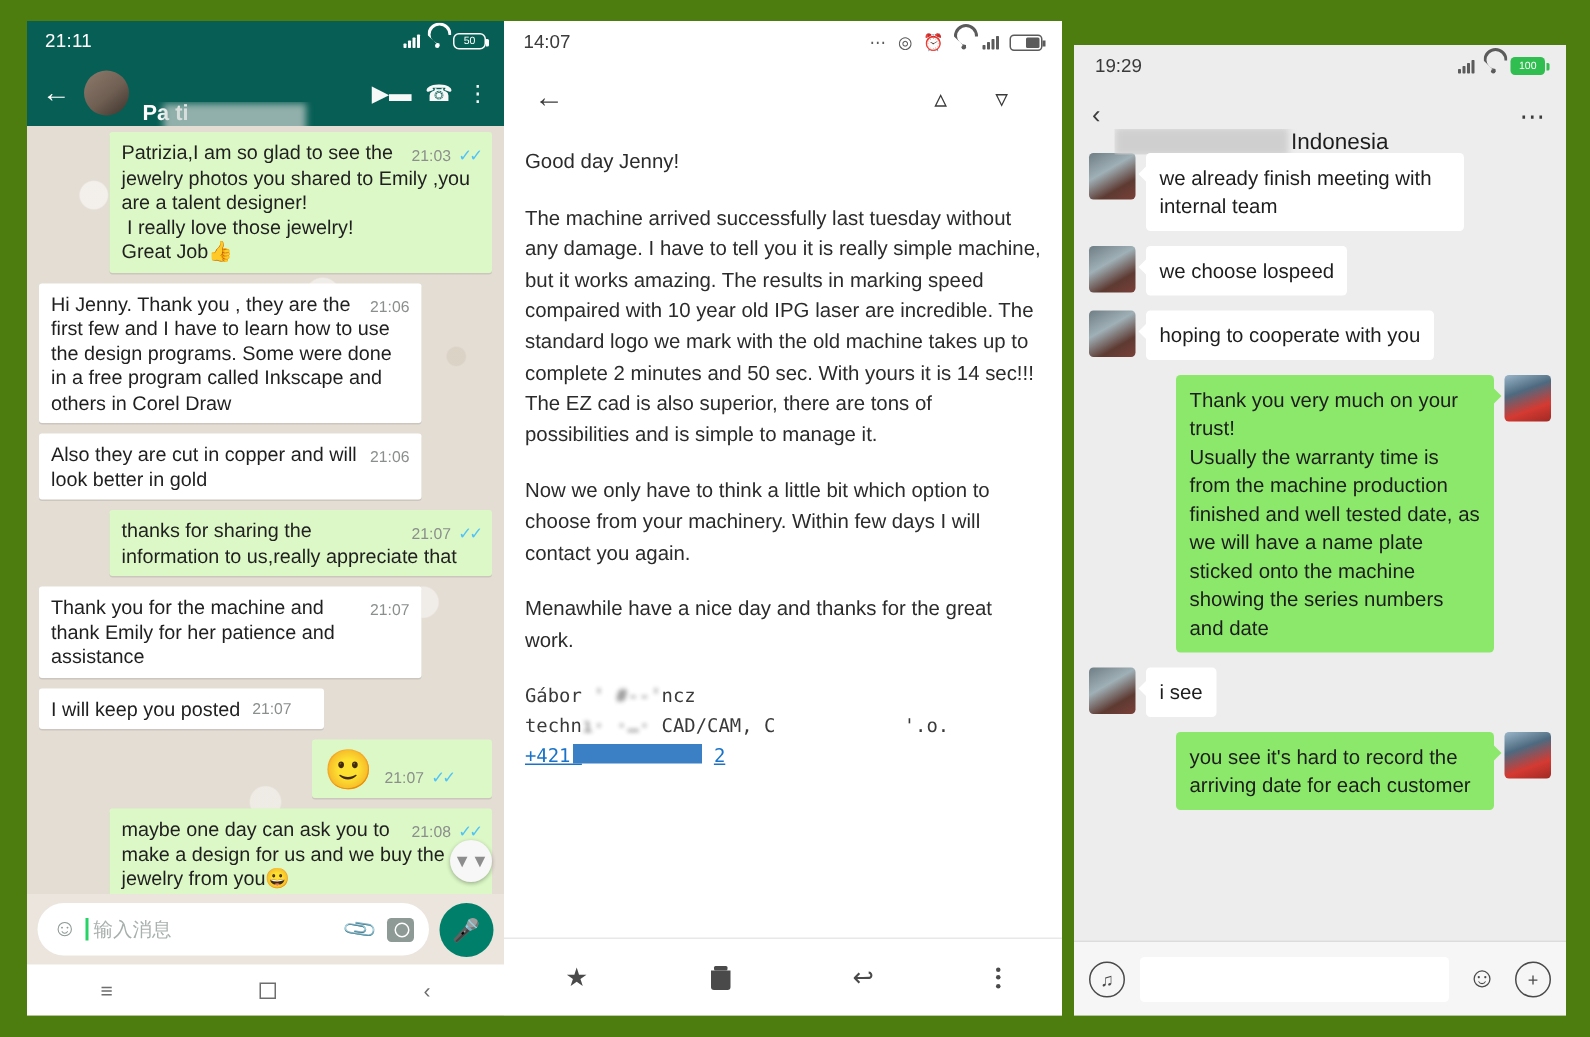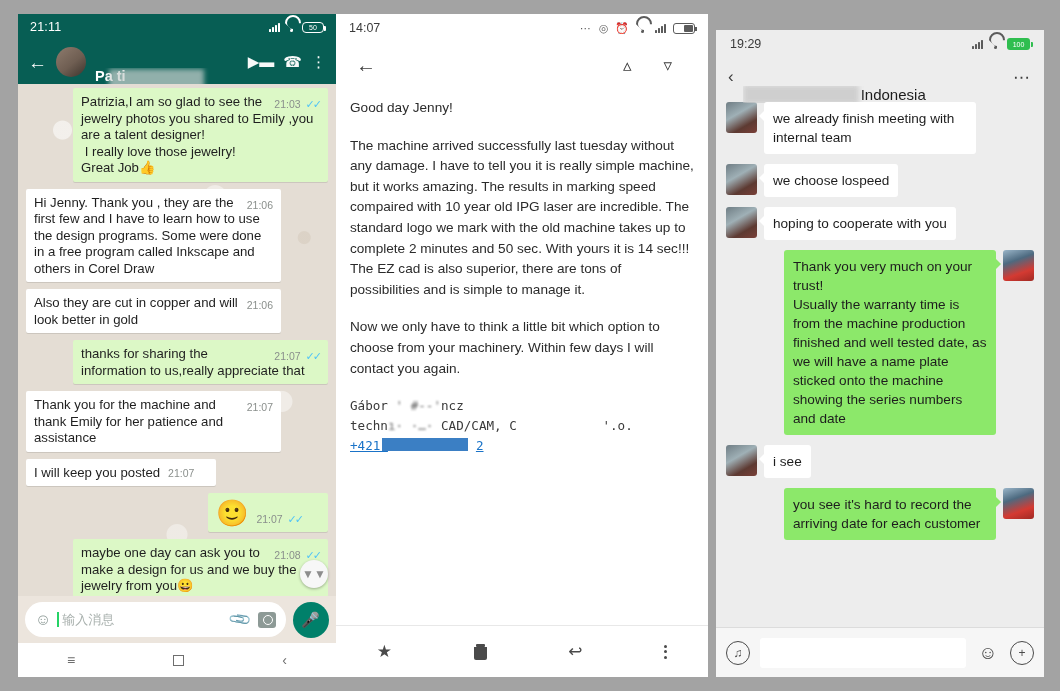--- a/index.html
+++ b/index.html
@@ -5,21 +5,21 @@
   * { box-sizing: border-box; margin: 0; padding: 0; }
   html, body {
     width: 1060px; height: 691px;
     background: #6b6b6b;
     font-family: "Liberation Sans", sans-serif;
     overflow: hidden;
   }
   .stage {
     position: relative;
     width: 1060px; height: 691px;
-    background: #a3a3a3;
+    background: #4d7c0f;
     display: flex;
   }
 
   
   .panel-wa {
     position: absolute;
     left: 18px; top: 14px;
     width: 318px; height: 663px;
     background: #ece5dd;
     display: flex; flex-direction: column;
@@ -349,20 +349,21 @@
       <span>←</span>
       <span class="spacer"></span>
       <span class="navbtn">▵</span>
       <span class="navbtn">▿</span>
     </div>
 
     <div class="ml-body">
       <p>Good day Jenny!</p>
       <p>The machine arrived successfully last tuesday without any damage. I have to tell you it is really simple machine, but it works amazing. The results in marking speed compaired with 10 year old IPG laser are incredible. The standard logo we mark with the old machine takes up to complete 2 minutes and 50 sec. With yours it is 14 sec!!! The EZ cad is also superior, there are tons of possibilities and is simple to manage it.</p>
       <p>Now we only have to think a little bit which option to choose from your machinery. Within few days I will contact you again.</p>
+      <p>Menawhile have a nice day and thanks for the great work.</p>
       <div class="sig">
         <div>
           <span>Gábor</span>
           <span class="blurtext">' #--'</span><span>ncz</span>
         </div>
         <div>
           <span>techn</span><span class="blurtext">ı· ·…·</span>
           <span>CAD/CAM, C</span>
           <span style="display:inline-block;width:78px"></span><span>'.o.</span>
         </div>

